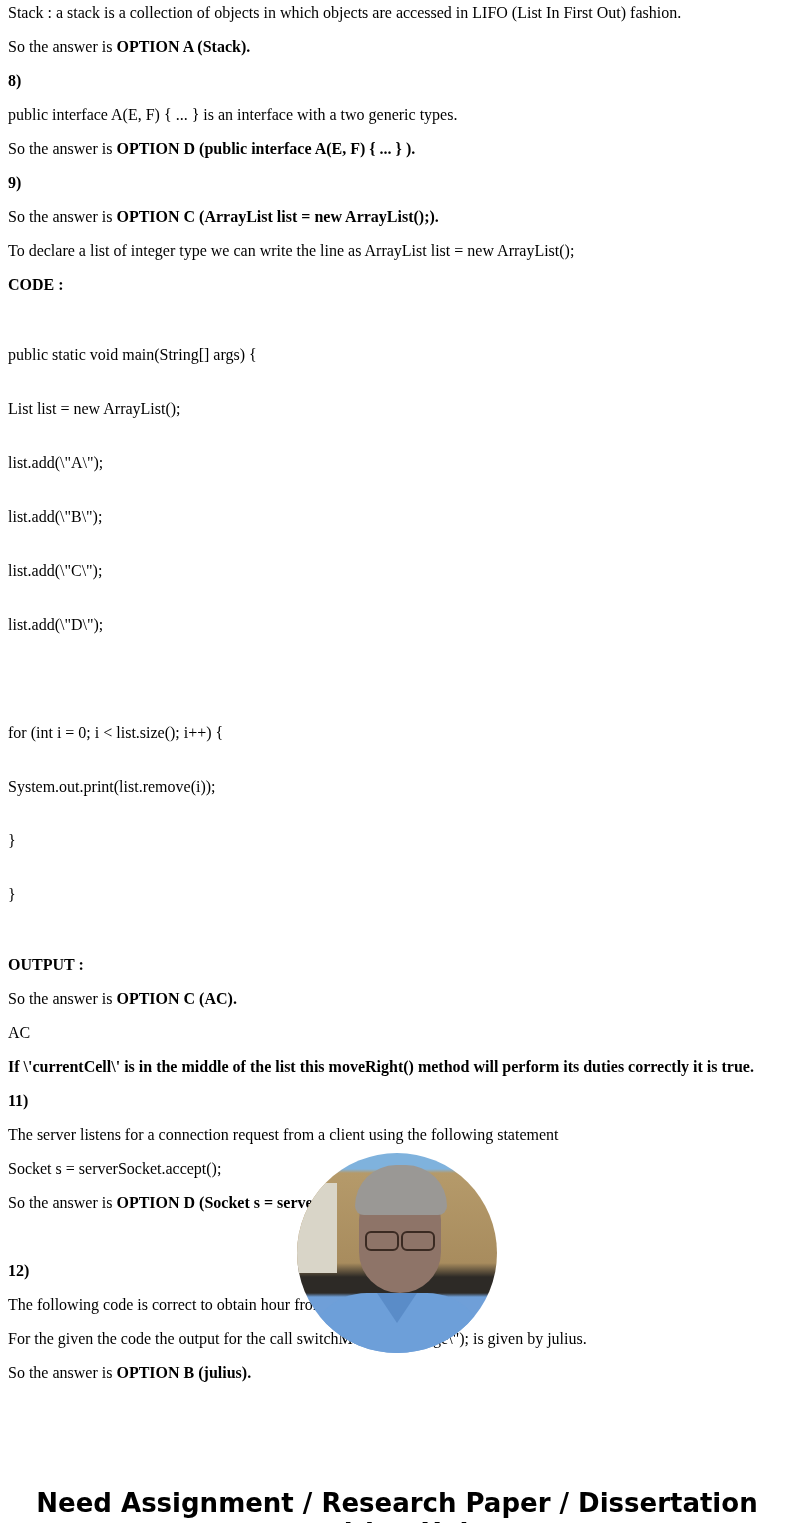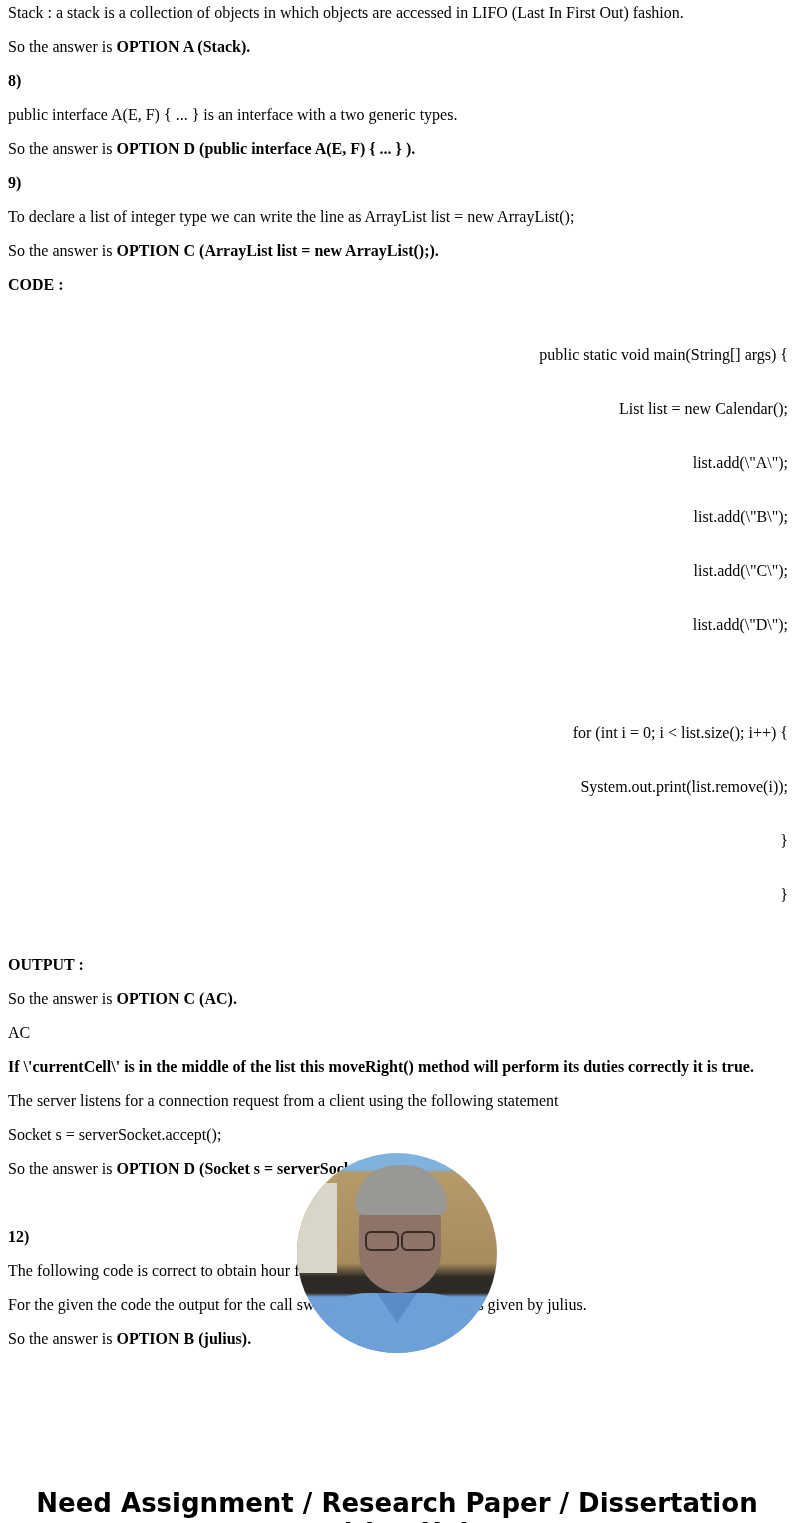--- a/index.html
+++ b/index.html
@@ -21,21 +21,20 @@
     .p {
       margin: 0 0 16px 0;
       line-height: 18px;
       white-space: pre-wrap;
     }
     .b { font-weight: bold; margin-top: 16px; }
     .code {
       margin: 0 0 16px 0;
       line-height: 18px;
       white-space: pre;
-      text-align: right;
     }
     .spacer { height: 18px; }
     .avatar {
       position: absolute;
       left: 297px;
       top: 1153px;
       width: 200px;
       height: 200px;
       border-radius: 50%;
       overflow: hidden;
@@ -82,50 +81,51 @@
       font-size: 26px;
       line-height: 30px;
       color: #000000;
     }
     .footer div { margin: 0; }
   </style>
 </head>
 <body>
 
 <div class="content">
-  <p class="p">Stack : a stack is a collection of objects in which objects are accessed in LIFO (Last In First Out) fashion.</p>
+  <p class="p">Stack : a stack is a collection of objects in which objects are accessed in LIFO (List In First Out) fashion.</p>
   <p class="p"><span>So the answer is </span><span class="b">OPTION A (Stack).</span></p>
 
   <p class="p b">8)</p>
   <p class="p">public interface A(E, F) { ... } is an interface with a two generic types.</p>
   <p class="p"><span>So the answer is </span><span class="b">OPTION D (public interface A(E, F) { ... } ).</span></p>
 
   <p class="p b">9)</p>
+  <p class="p"><span>So the answer is </span><span class="b">OPTION C (ArrayList list = new ArrayList();).</span></p>
   <p class="p">To declare a list of integer type we can write the line as ArrayList list = new ArrayList();</p>
-  <p class="p"><span>So the answer is </span><span class="b">OPTION C (ArrayList list = new ArrayList();).</span></p>
 
   <p class="p b">CODE :</p>
   <div class="code">
     <div>public static void main(String[] args) {</div>
-    <div>List list = new Calendar();</div>
+    <div>List list = new ArrayList();</div>
     <div>list.add(\"A\");</div>
     <div>list.add(\"B\");</div>
     <div>list.add(\"C\");</div>
     <div>list.add(\"D\");</div>
     <div class="spacer"></div>
     <div>for (int i = 0; i &lt; list.size(); i++) {</div>
     <div>System.out.print(list.remove(i));</div>
     <div>}</div>
     <div>}</div>
   </div>
   <p class="p b">OUTPUT :</p>
   <p class="p"><span>So the answer is </span><span class="b">OPTION C (AC).</span></p>
   <p class="p">AC</p>
   <p class="p b">If \'currentCell\' is in the middle of the list this moveRight() method will perform its duties correctly it is true.</p>
 
+  <p class="p b">11)</p>
   <p class="p">The server listens for a connection request from a client using the following statement</p>
   <p class="p">Socket s = serverSocket.accept();</p>
   <p class="p"><span>So the answer is </span><span class="b">OPTION D (Socket s = serverSocket.accept());</span></p>
   <div class="spacer"></div>
 
   <p class="p b">12)</p>
   <p class="p">The following code is correct to obtain hour from a Calendar object cal :</p>
 
   <p class="p">For the given the code the output for the call switchMethod(\"orange\"); is given by julius.</p>
   <p class="p"><span>So the answer is </span><span class="b">OPTION B (julius).</span></p>

